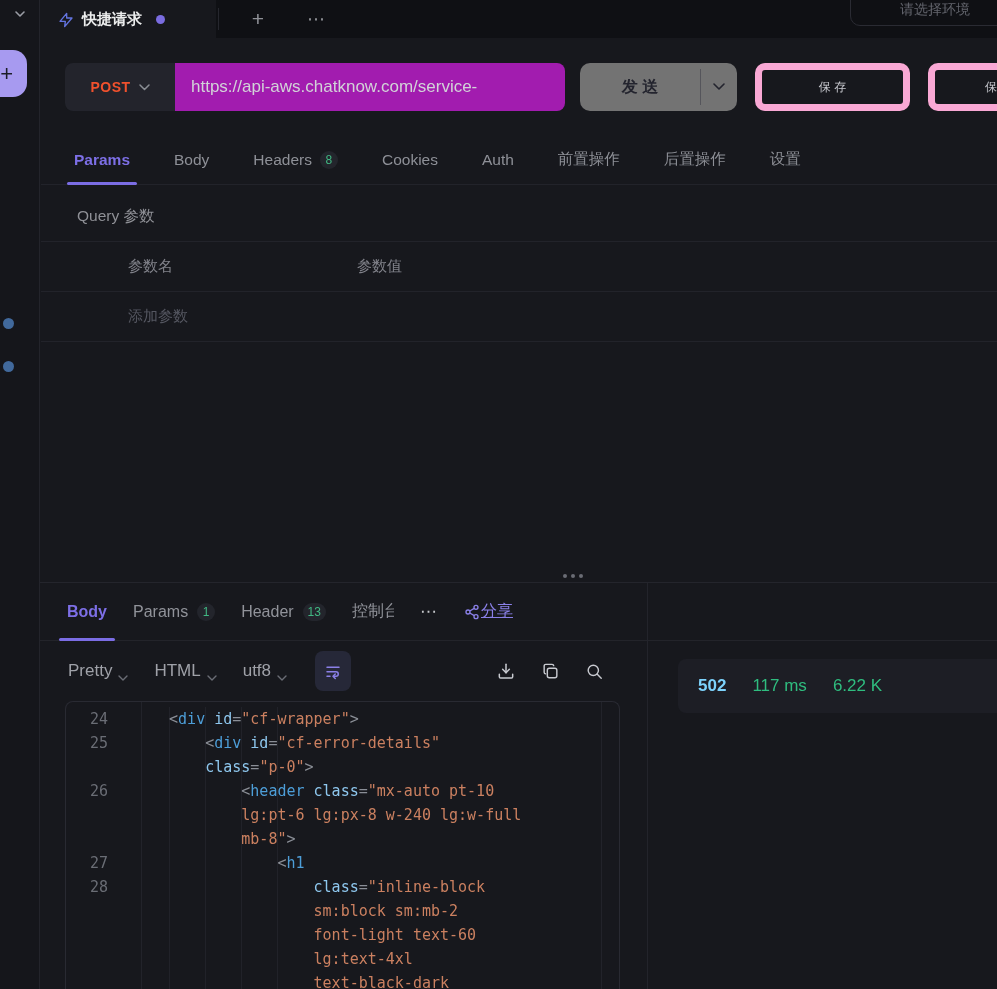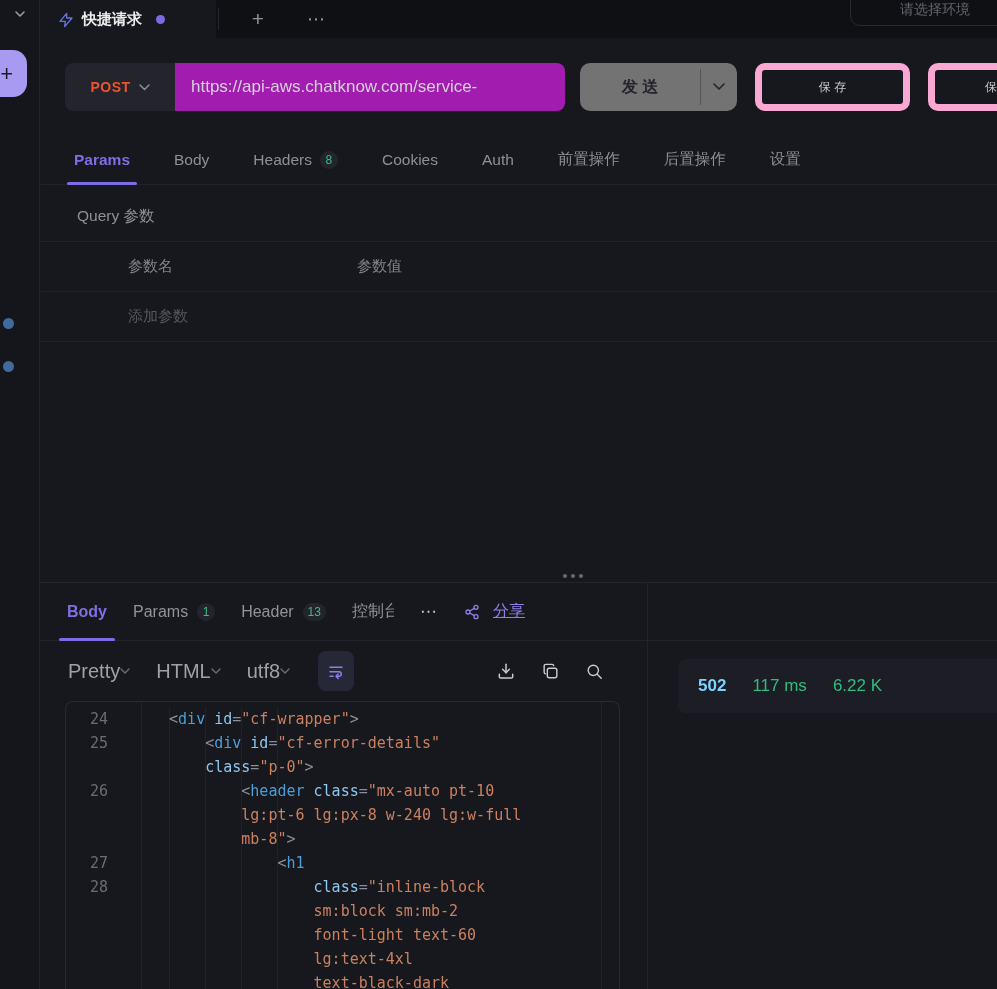--- a/index.html
+++ b/index.html
@@ -58,24 +58,24 @@
   .resp { position:absolute; left:40px; right:0; top:583px; bottom:0; display:flex; }
   .resp-left { position:relative; width:607px; height:100%; }
   .resp-right { position:relative; flex:1; height:100%; border-left:1px solid #23242b; }
 
   .resp-tabs { position:relative; height:58px; display:flex; align-items:center; gap:26px; padding-left:27px; border-bottom:1px solid #23242a; }
   .resp-tab { position:relative; height:100%; display:flex; align-items:center; gap:9px; color:#9193 99; color:#91939a; font-size:16px; background:none; border:none; white-space:nowrap; }
   .resp-tab.active { color:#7d6fe6; font-weight:600; }
   .resp-tab.active::after { content:""; position:absolute; left:-8px; right:-8px; bottom:-1px; height:3px; border-radius:2px; background:#7b6de4; }
   .resp-tab.truncated { max-width:42px; overflow:hidden; }
   .resp-more { color:#c6c8cc; font-size:17px; letter-spacing:1px; background:none; border:none; }
-  .share-btn { display:flex; align-items:center; gap:13px; color:#8b80e8; font-size:16px; background:none; border:none;text-decoration:underline; }
+  .share-btn { display:flex; align-items:center; gap:1px; color:#8b80e8; font-size:16px; background:none; border:none;text-decoration:underline; }
 
   .resp-toolbar { position:relative; height:60px; display:flex; align-items:center; gap:26px; padding-left:28px; }
-  .dd { display:flex; align-items:center; gap:0; color:#9fa1a8; font-size:20px; background:none; border:none; }
+  .dd { display:flex; align-items:flex-end; gap:6px; color:#9fa1a8; font-size:17px; background:none; border:none; }
   .wrap-btn { width:36px; height:40px; border-radius:8px; background:#262838; border:none; display:flex; align-items:center; justify-content:center; color:#8b80e8; margin-left:2px; }
   .resp-icons { position:absolute; left:456px; top:0; height:100%; display:flex; align-items:center; gap:25px; }
   .icon-btn { background:none; border:none; color:#c8cad0; display:flex; align-items:center; justify-content:center; padding:0; }
 
   .code-box { position:absolute; left:25px; top:118px; width:555px; height:299px; border:1px solid #292a32; border-bottom:none; border-radius:8px 8px 0 0; overflow:hidden; font-family:"DejaVu Sans Mono","Liberation Mono",monospace; font-size:15px; }
   .code-box .gutter-line { position:absolute; left:75px; top:0; bottom:0; width:1px; background:#22232a; }
   .code-box .guide { position:absolute; top:5px; bottom:0; width:1px; background:#212229; }
   .code-box .sb-track { position:absolute; left:535px; top:0; bottom:0; width:1px; background:#22232a; }
   .code-lines { position:relative; padding-top:5px; }
   .crow { display:flex; height:24px; line-height:24px; }

